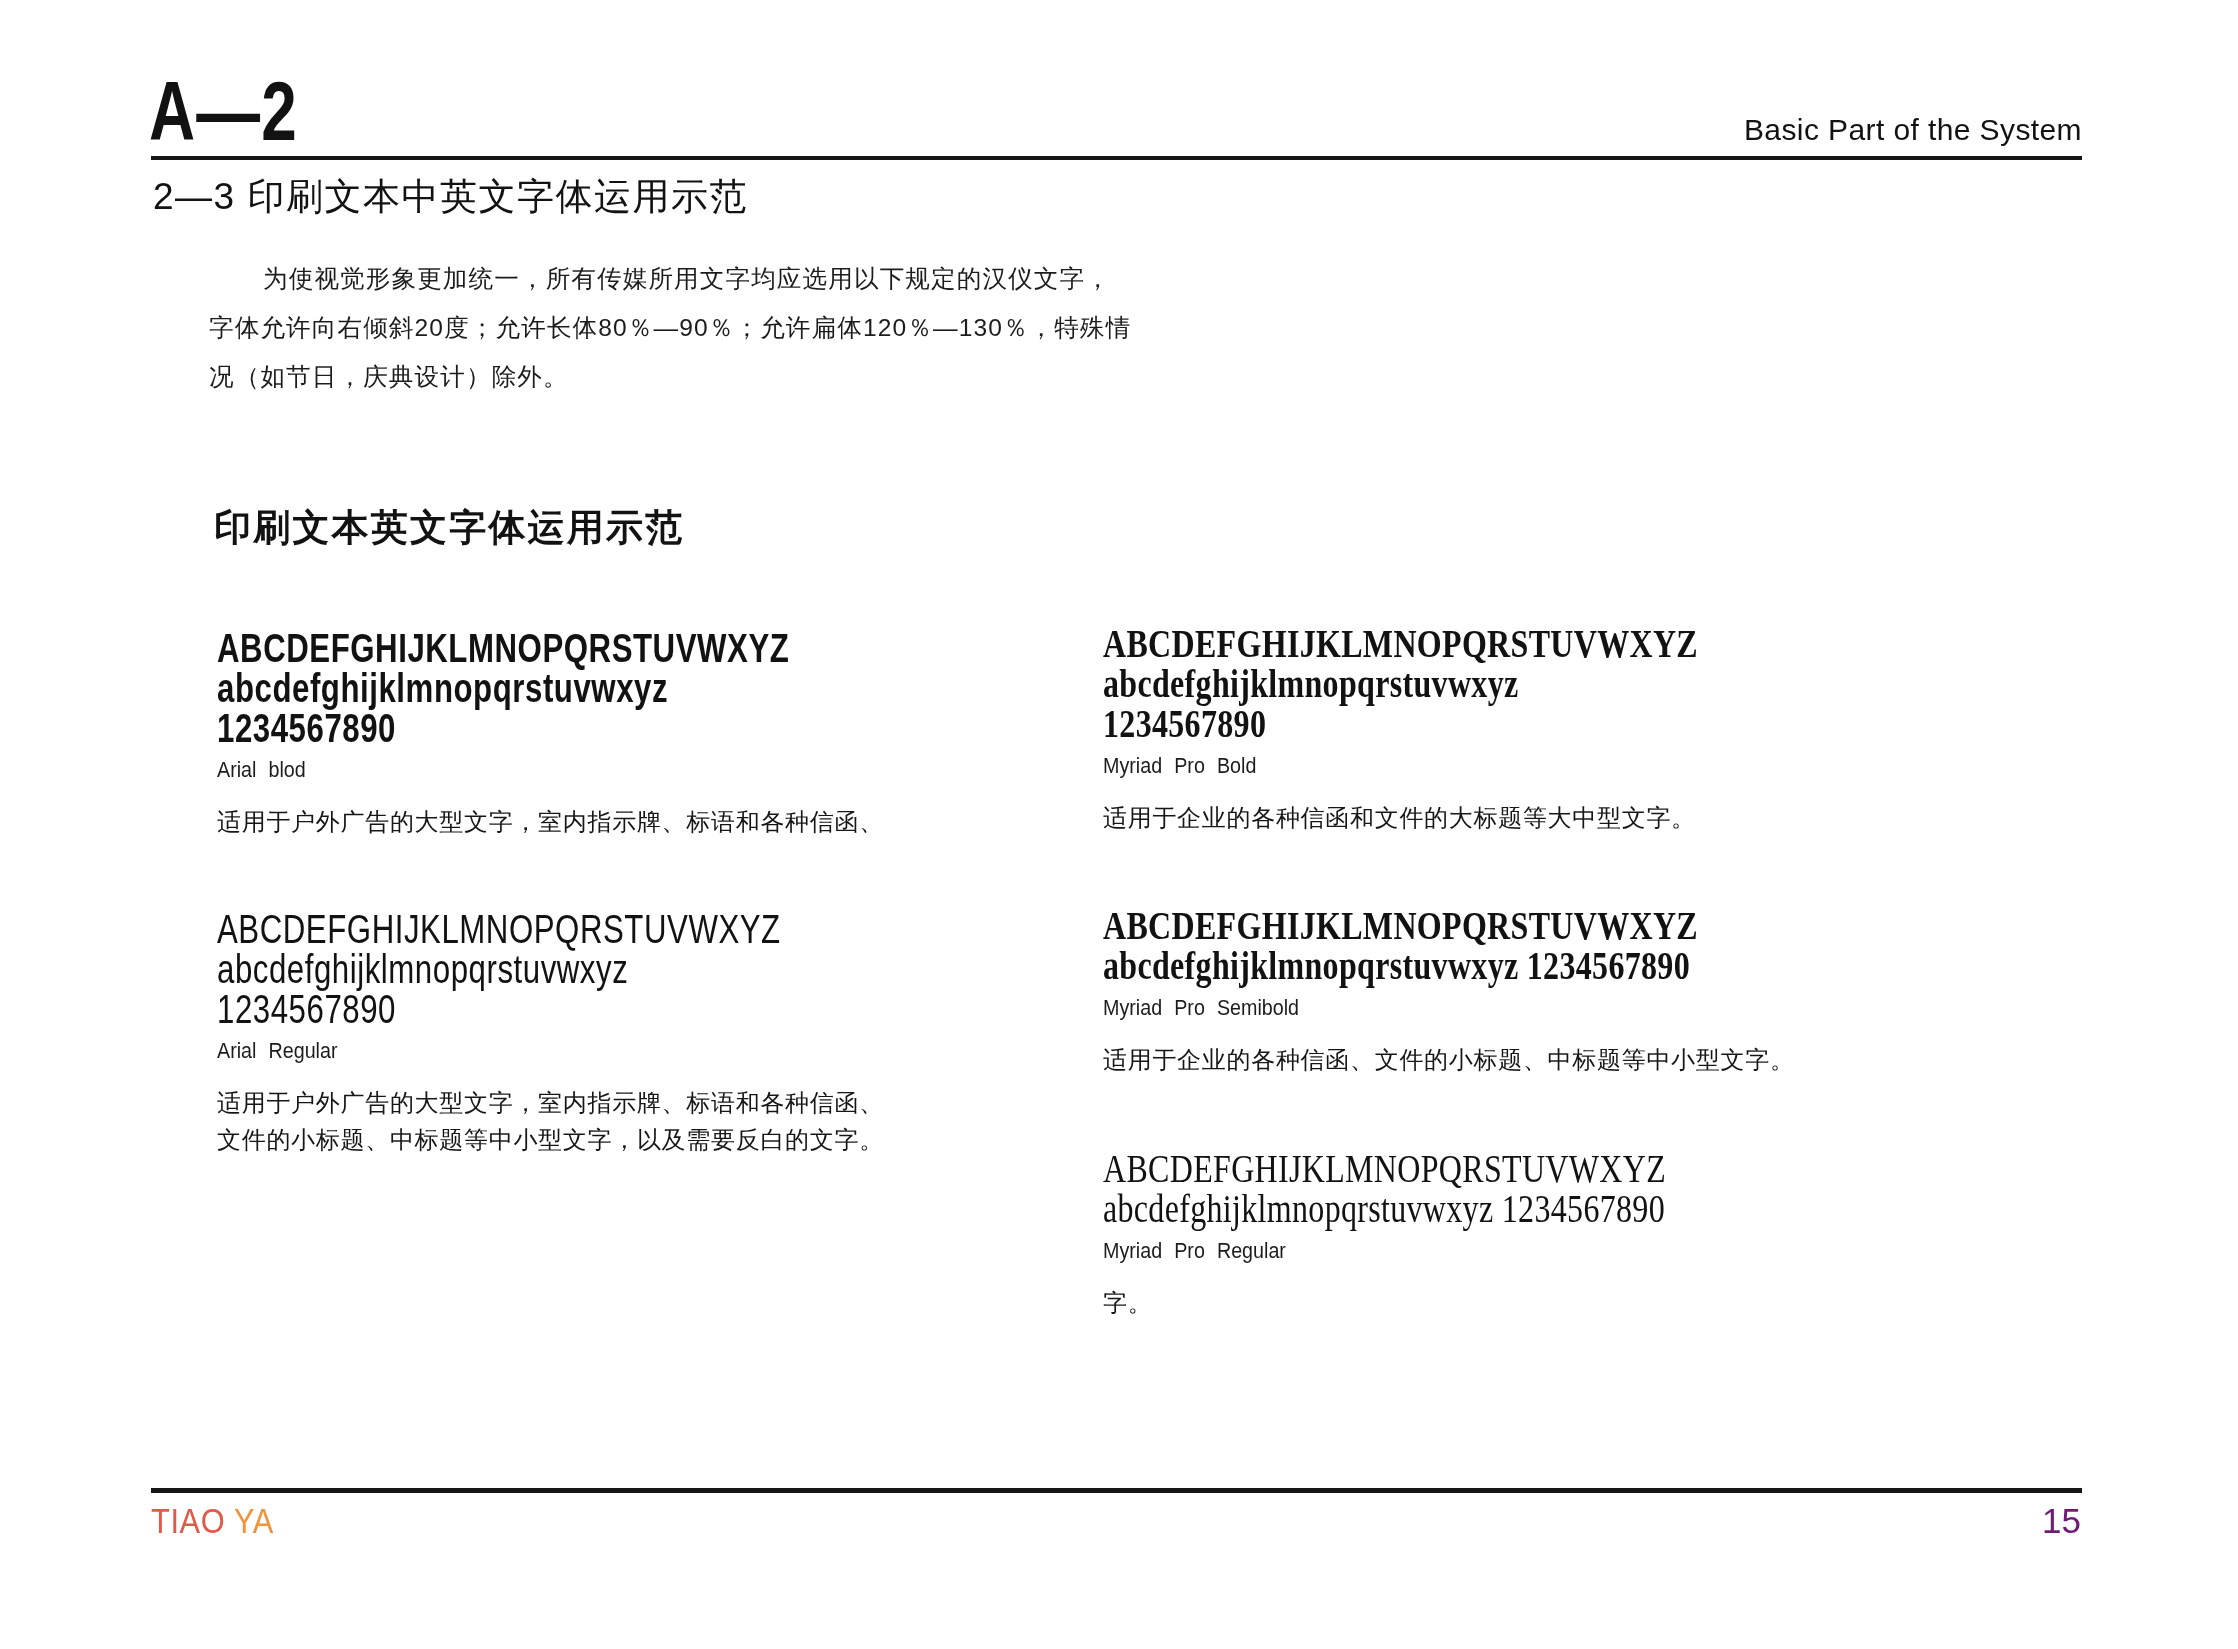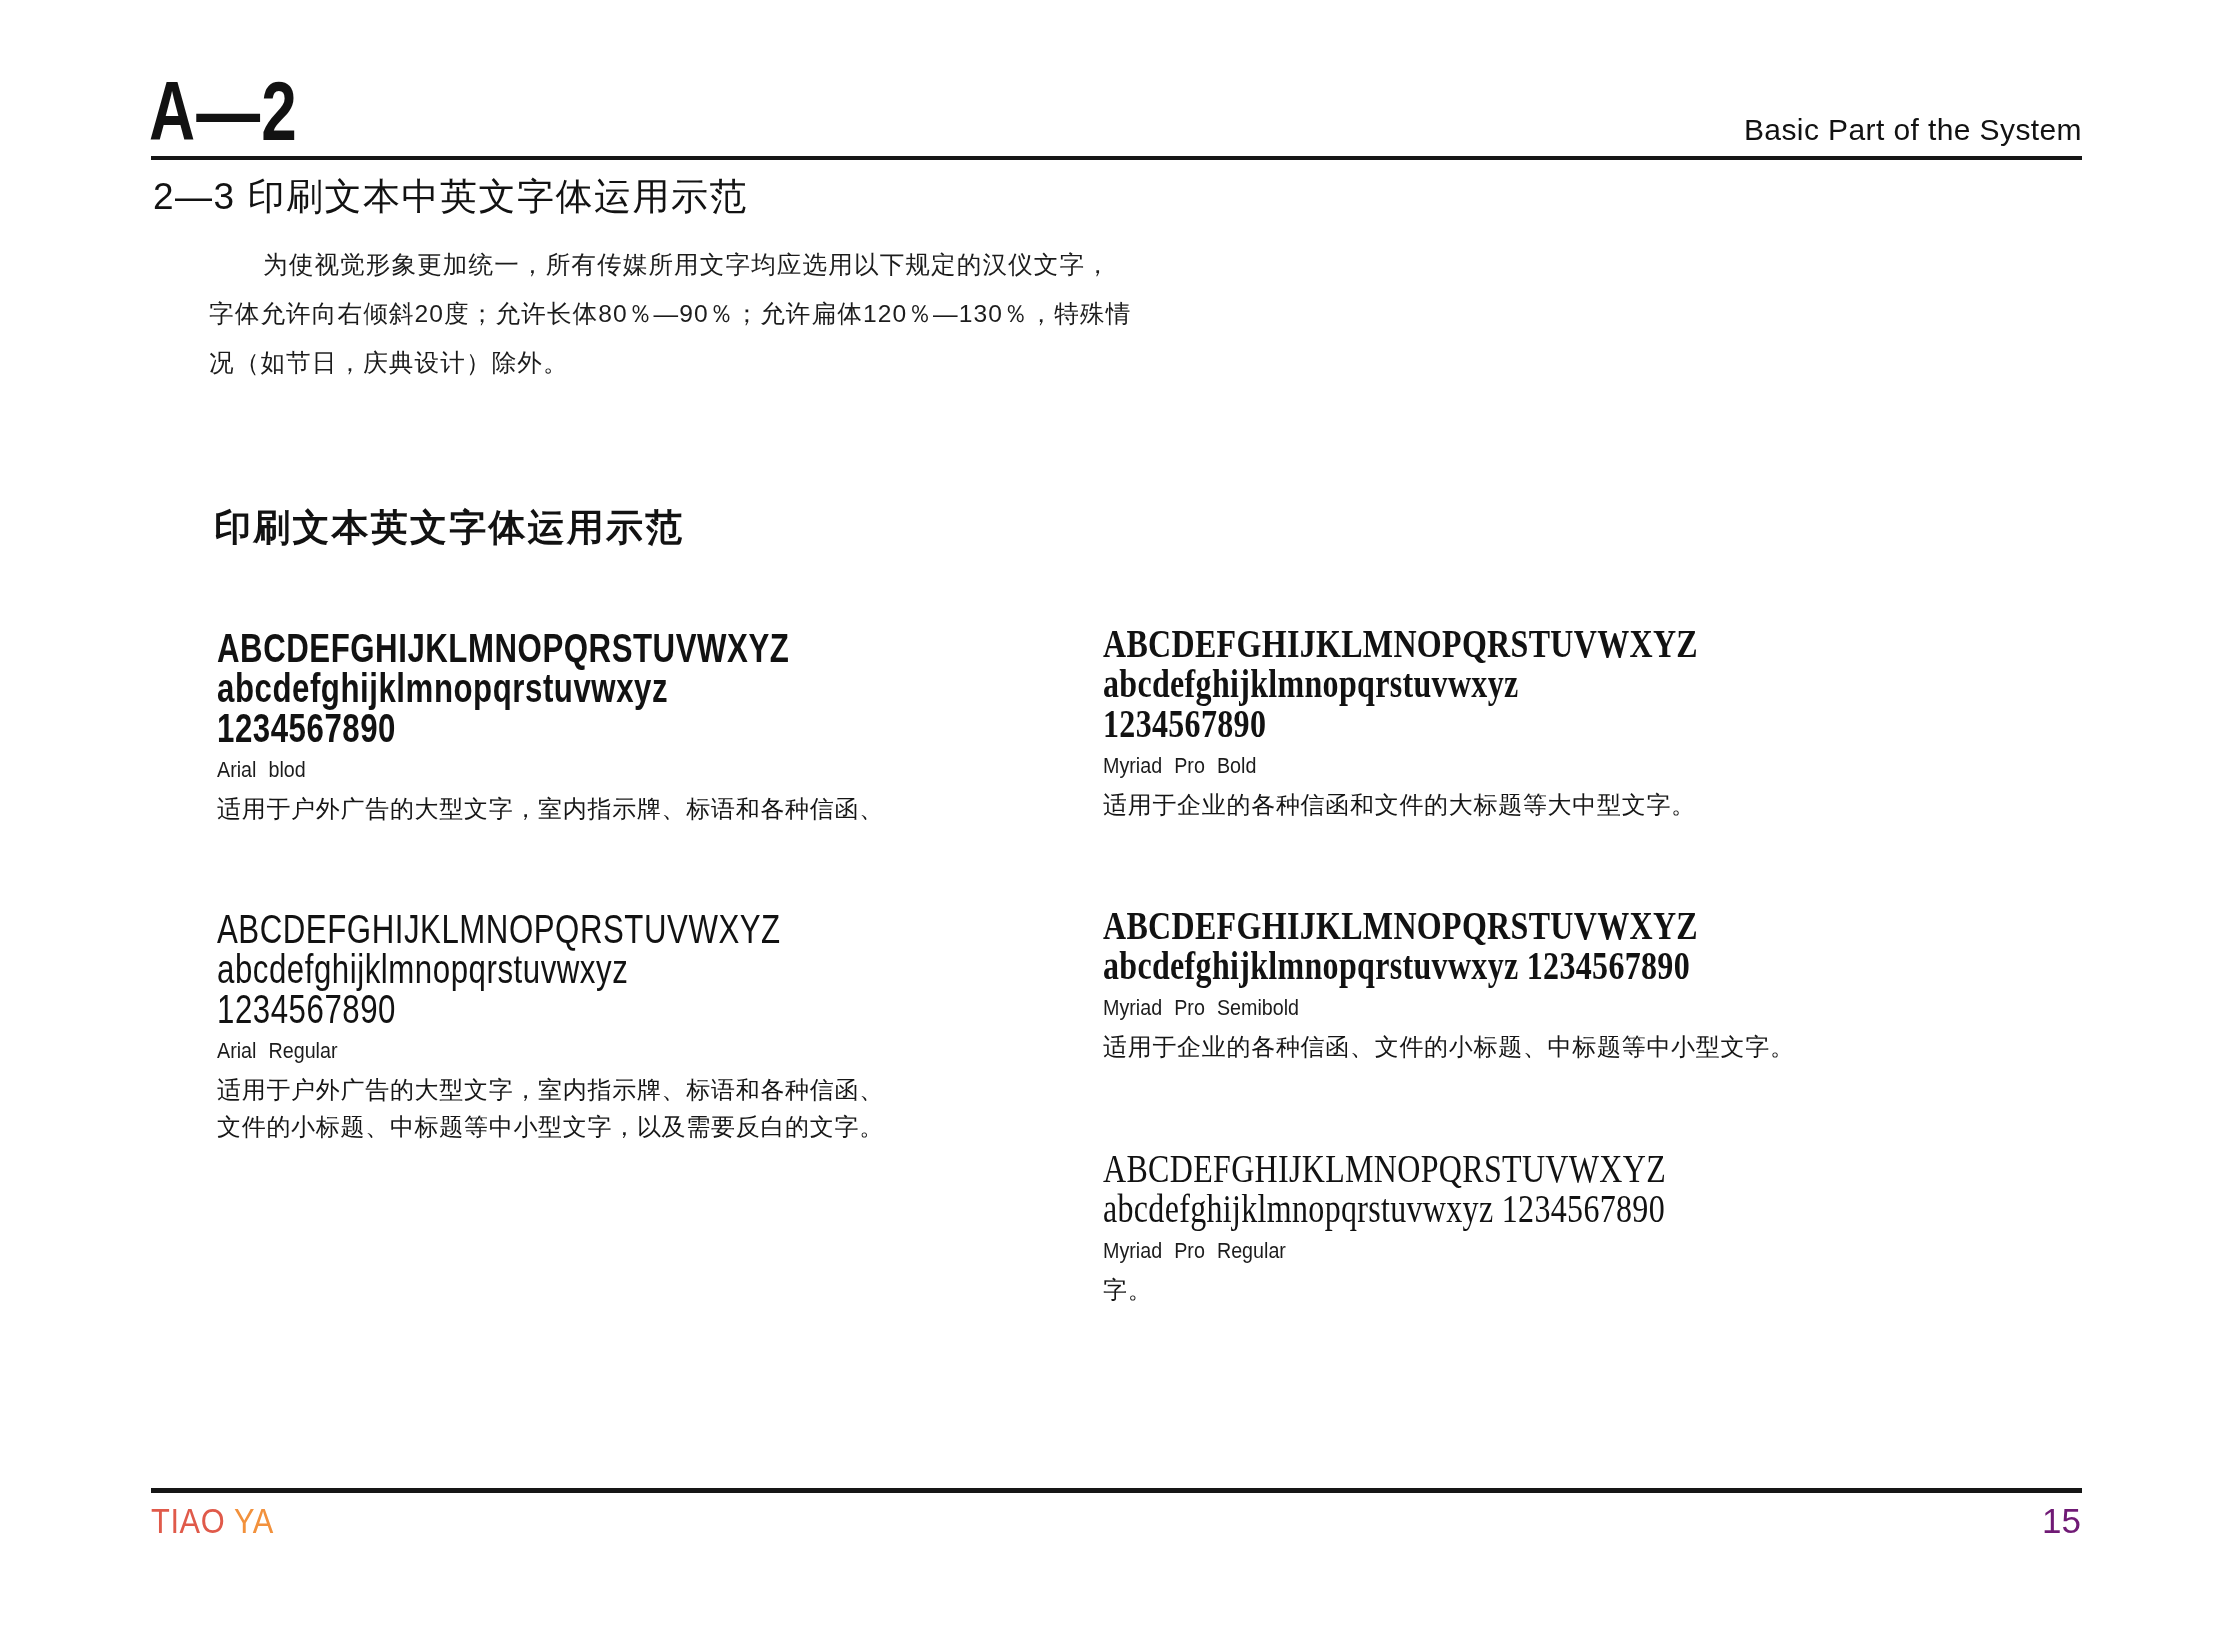--- a/index.html
+++ b/index.html
@@ -20,21 +20,21 @@
   .rule { left:151px; width:1931px; background:#161616; }
   .rule-top { top:156px; height:3.7px; }
   .rule-bottom { top:1488px; height:4.5px; }
 
   
   .section-heading {
     left:153px; top:176px; font-size:37px; line-height:42px; font-weight:400;
     letter-spacing:1.5px; white-space:nowrap;
   }
   .intro {
-    left:209px; top:240px; font-size:24.6px; line-height:49px; letter-spacing:1.1px;
+    left:209px; top:254px; font-size:24.6px; line-height:49px; letter-spacing:1.1px;
     color:#1c1c1c; white-space:nowrap;
   }
   .intro .indent { text-indent:54px; }
 
   .subheading {
     left:214px; top:507px; font-size:37px; line-height:42px; font-weight:700;
     letter-spacing:2.2px; white-space:nowrap;
   }
 
   
@@ -44,21 +44,21 @@
   }
   .sans-b  { font-family:"Liberation Sans", sans-serif;  font-weight:700; transform:scaleX(0.78); letter-spacing:0.7px; }
   .sans-r  { font-family:"Liberation Sans", sans-serif;  font-weight:400; transform:scaleX(0.78); letter-spacing:0.7px; }
   .serif-b { font-family:"Liberation Serif", serif;      font-weight:700; transform:scaleX(0.80); letter-spacing:0.4px; }
   .serif-r { font-family:"Liberation Serif", serif;      font-weight:400; transform:scaleX(0.80); letter-spacing:0.4px; }
   .font-label {
     margin-top:7.5px; font-size:22.4px; line-height:27px; color:#1c1c1c;
     word-spacing:7.5px; transform:scaleX(0.88); transform-origin:0 0; white-space:nowrap;
   }
   .desc {
-    margin-top:7px; font-size:24px; line-height:37px; letter-spacing:0.7px;
+    margin-top:20px; font-size:24px; line-height:37px; letter-spacing:0.7px;
     color:#161616; white-space:nowrap;
   }
   .blk-l1 { left:217px;  top:628px;  }
   .blk-l2 { left:217px;  top:909px; }
   .blk-r1 { left:1103px; top:624px;  }
   .blk-r2 { left:1103px; top:906px; }
   .blk-r3 { left:1103px; top:1149px; }
 
   
   .brand {

